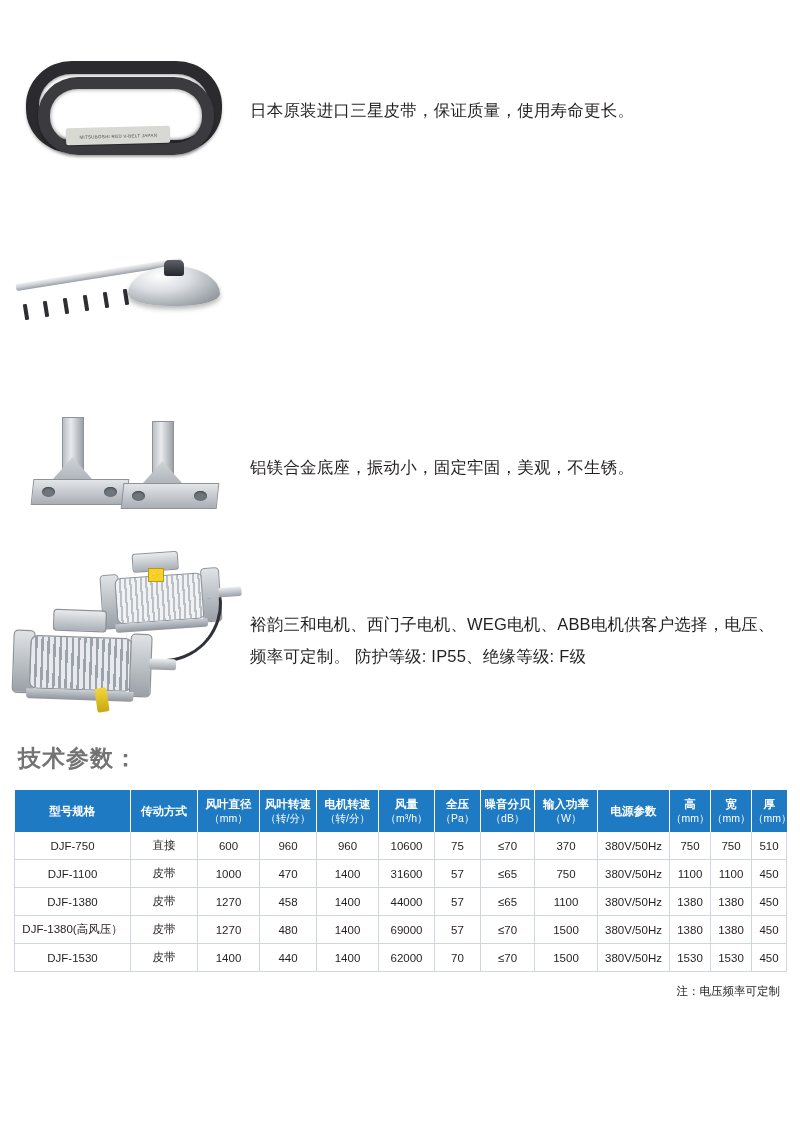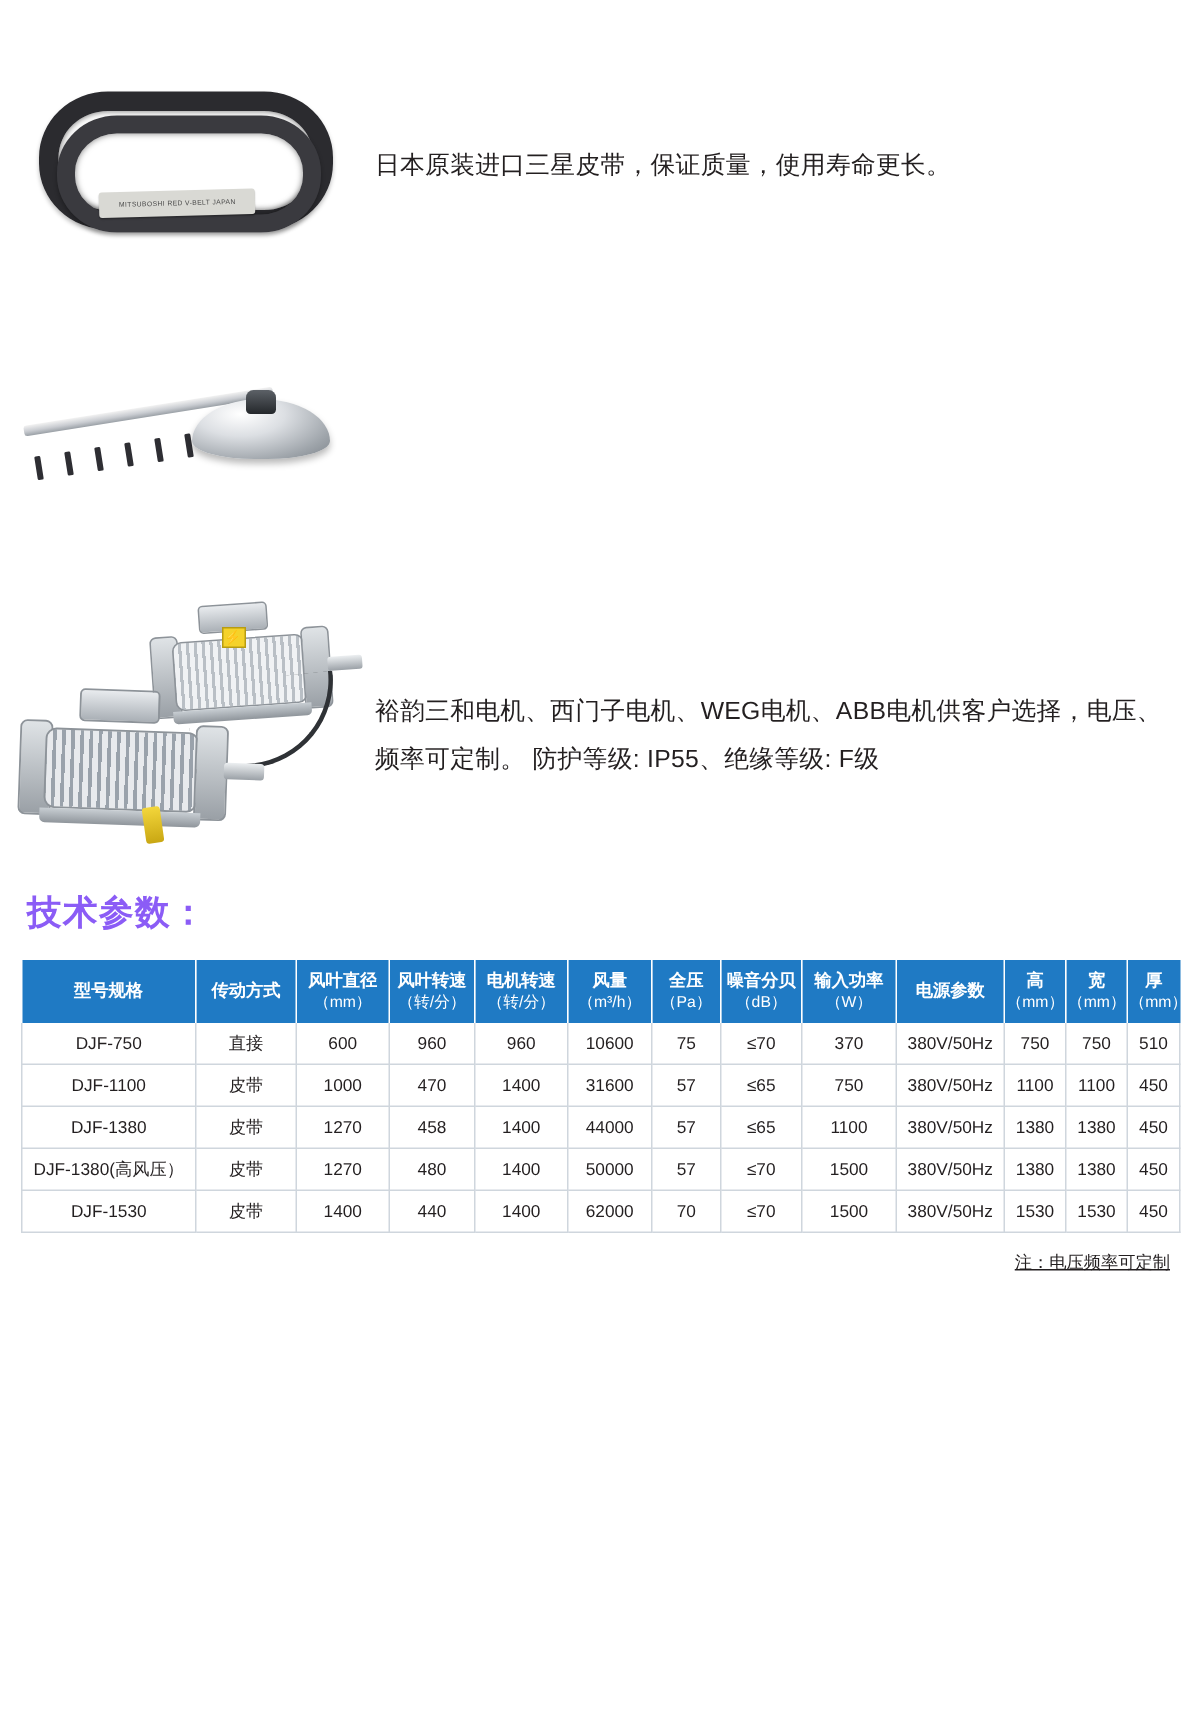--- a/index.html
+++ b/index.html
@@ -236,21 +236,21 @@
     width: 12px; height: 24px;
     background: linear-gradient(180deg,#f3d63b,#c9a713);
     border-radius: 2px;
     transform: rotate(-8deg);
   }
 
   
   .section-title {
     font-size: 23px;
     font-weight: bold;
-    color: #8b5cf6;
+    color: #737373;
     padding: 6px 0 16px 18px;
     letter-spacing: 1px;
   }
 
   
   .table-wrap { padding: 0 14px; }
   table.spec {
     width: 772px;
     border-collapse: collapse;
     table-layout: fixed;
@@ -278,21 +278,20 @@
     white-space: nowrap;
   }
   table.spec td:first-child { border-left: 1px solid #cfd6dd; margin-top: 11px; }
   table.spec tbody tr:first-child td { border-top: none; }
 
   .table-note {
     text-align: right;
     font-size: 11.5px;
     color: #231f20;
     padding: 12px 20px 0 0;
-    text-decoration: underline;
   }
 </style>
 </head>
 <body>
 
 <div class="features">
 
   <div class="feature-row row-belt">
     <div class="feature-img">
       <div class="belt-wrap">
@@ -319,20 +318,41 @@
         <div class="rod-tooth" style="left:134px; top:44px; transform:rotate(-9deg);"></div>
         <div class="rod-tooth" style="left:154px; top:41px; transform:rotate(-9deg);"></div>
         <div class="knob">
           <div class="knob-dome"></div>
           <div class="knob-top"></div>
         </div>
       </div>
     </div>
   </div>
 
+  <div class="feature-row row-base">
+    <div class="feature-img">
+      <div class="base-wrap">
+        <div class="bracket" style="left:14px; top:4px;">
+          <div class="post"></div>
+          <div class="gusset"></div>
+          <div class="foot"></div>
+          <div class="hole h1"></div>
+          <div class="hole h2"></div>
+        </div>
+        <div class="bracket" style="left:104px; top:8px;">
+          <div class="post"></div>
+          <div class="gusset"></div>
+          <div class="foot"></div>
+          <div class="hole h1"></div>
+          <div class="hole h2"></div>
+        </div>
+      </div>
+    </div>
+    <div class="feature-text">铝镁合金底座，振动小，固定牢固，美观，不生锈。</div>
+  </div>
 
   <div class="feature-row row-motor">
     <div class="feature-img">
       <div class="motor-wrap">
         <div class="motor motor-back">
           <div class="box"></div>
           <div class="cap-l"></div>
           <div class="body"></div>
           <div class="cap-r"></div>
           <div class="shaft"></div>
@@ -475,21 +495,21 @@
         <td>1380</td>
         <td>1380</td>
         <td>450</td>
       </tr>
       <tr>
         <td>DJF-1380(高风压）</td>
         <td>皮带</td>
         <td>1270</td>
         <td>480</td>
         <td>1400</td>
-        <td>50000</td>
+        <td>69000</td>
         <td>57</td>
         <td>≤70</td>
         <td>1500</td>
         <td>380V/50Hz</td>
         <td>1380</td>
         <td>1380</td>
         <td>450</td>
       </tr>
       <tr>
         <td>DJF-1530</td>

